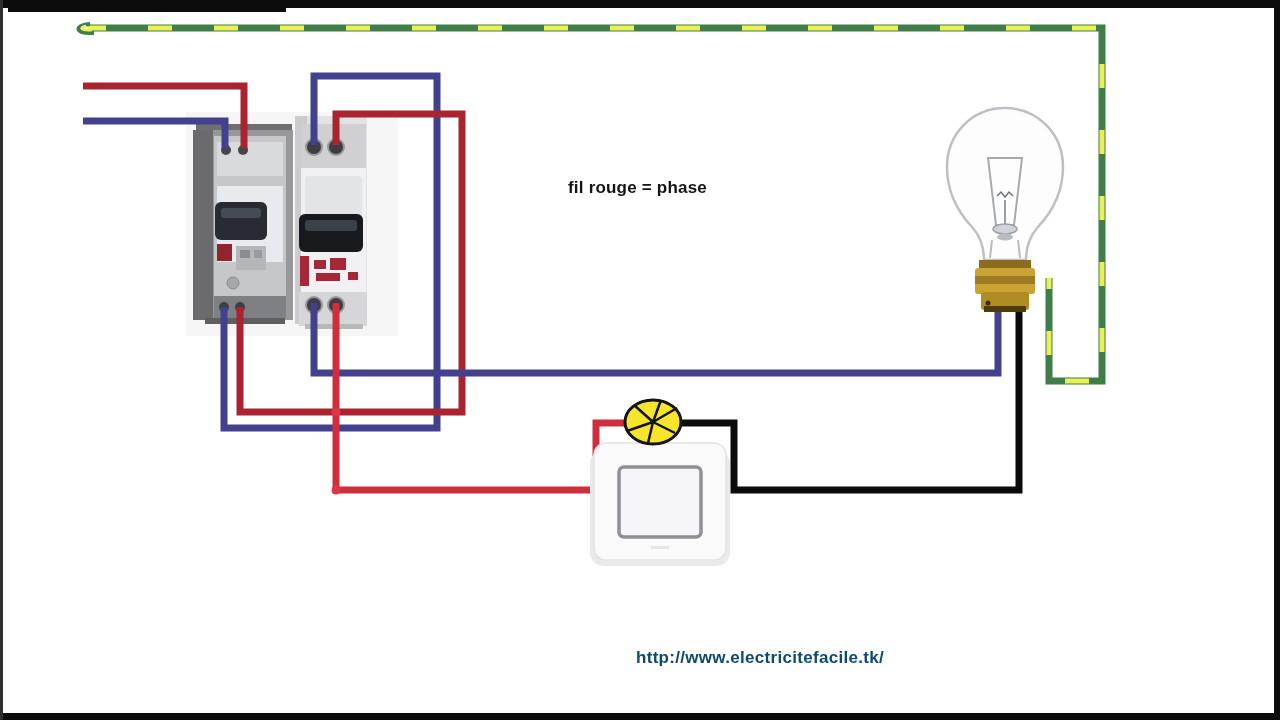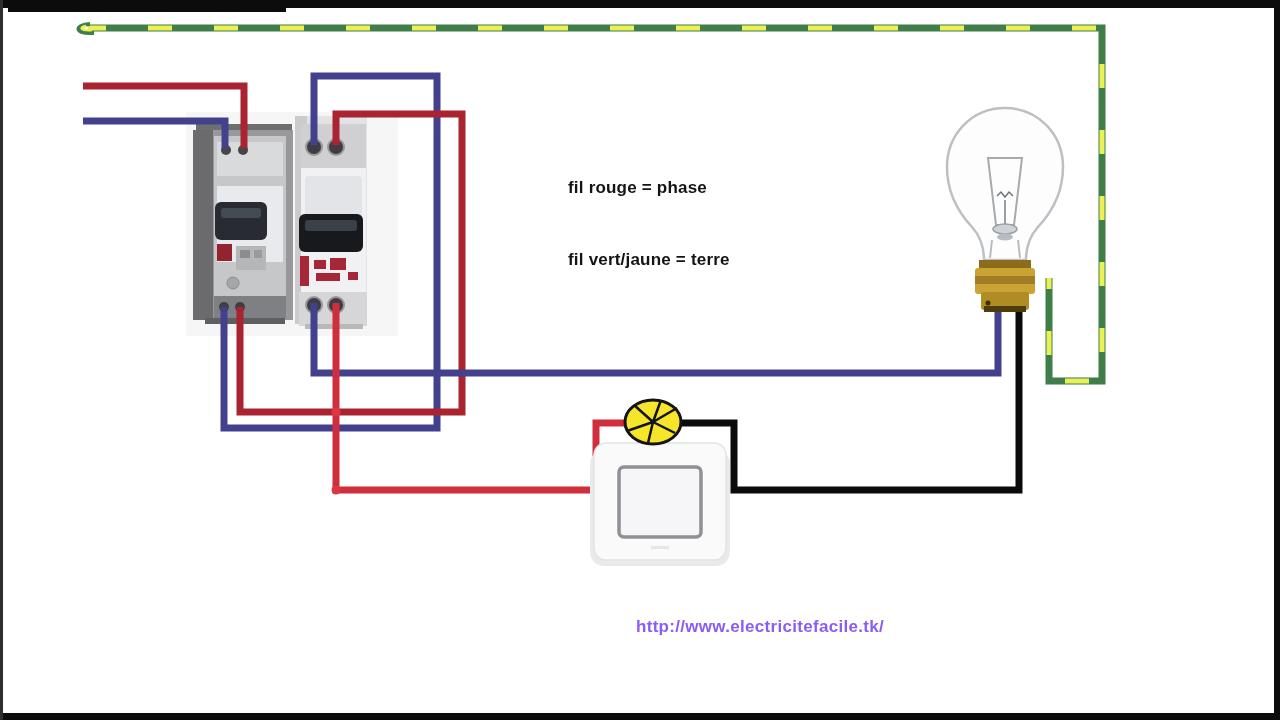--- a/index.html
+++ b/index.html
@@ -13,21 +13,21 @@
   .edge-left{position:absolute;left:0;top:0;width:3px;height:720px;background:#2e2e2e;}
   .edge-right{position:absolute;left:1274px;top:0;width:6px;height:720px;background:#0c0c0c;}
   svg.diagram{position:absolute;left:0;top:0;}
   .w{fill:none;stroke-linecap:butt;stroke-linejoin:miter;stroke-width:7;}
   .w-dash{fill:none;stroke-linecap:butt;stroke-linejoin:miter;stroke-width:5;stroke-dasharray:24 42;stroke-dashoffset:6;}
   .legend{
     position:absolute;left:568px;top:128px;color:#141414;
     font-size:17px;font-weight:bold;line-height:24px;letter-spacing:.2px;white-space:pre;
   }
   .footer-url{
-    position:absolute;left:636px;top:617px;color:#8b5cf6;
+    position:absolute;left:636px;top:648px;color:#0c4a6e;
     font-size:17px;font-weight:bold;letter-spacing:.3px;
   }
 </style>
 </head>
 <body>
 
 <div class="stage">
 
   <div class="bar-top"></div>
   <div class="bar-top-step"></div>
@@ -132,18 +132,17 @@
 
     <g>
       <ellipse cx="653" cy="422" rx="28" ry="22" stroke="#141414" stroke-width="3" fill="#f6e52a"></ellipse>
       <path d="M 653 422 L 677 408 M 653 422 L 661 400 M 653 422 L 634 405
            M 653 422 L 627 431 M 653 422 L 648 443 M 653 422 L 675 433" fill="none" stroke="#141414" stroke-width="2.5"></path>
     </g>
   </svg>
 
   <div class="legend">
     <div>fil rouge = phase</div>
-    <div>fil vert/jaune = terre</div>
   </div>
 
   <div class="footer-url">http://www.electricitefacile.tk/</div>
 
 </div>
 
 </body></html>

